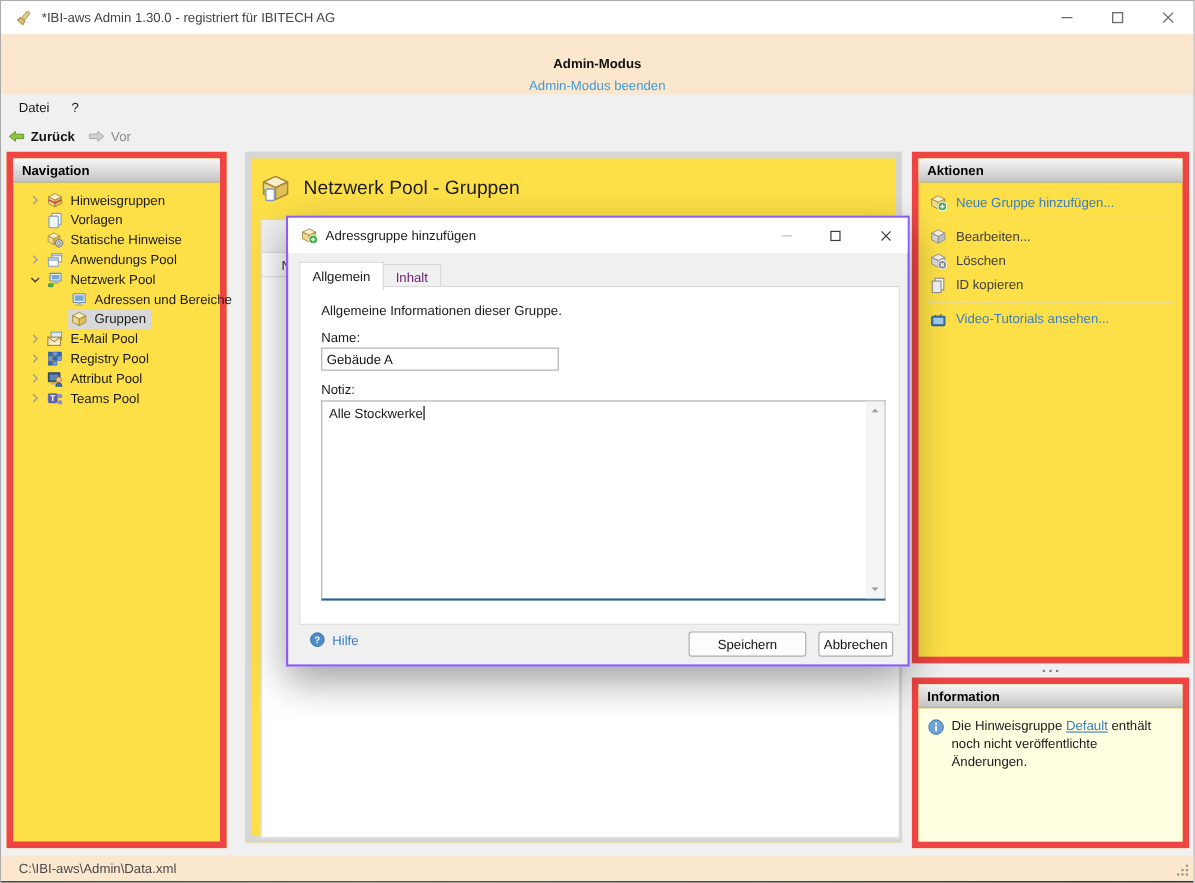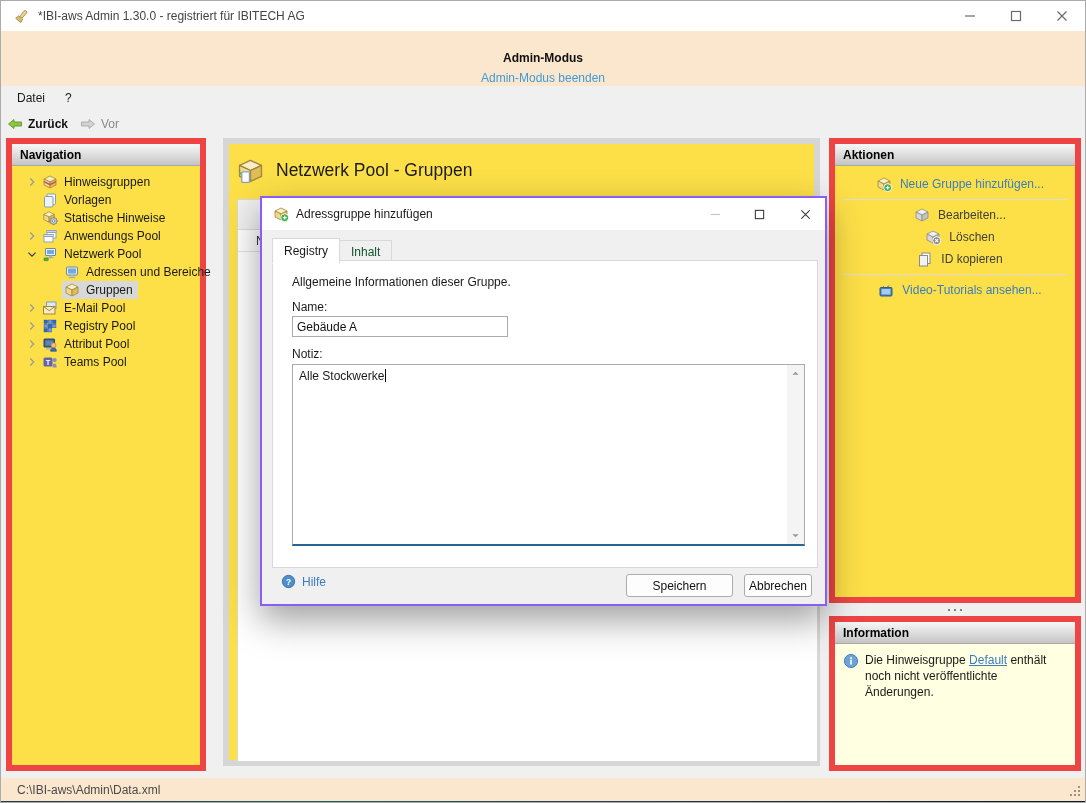--- a/index.html
+++ b/index.html
@@ -53,21 +53,21 @@
   .main-title{position:absolute;left:8px;top:13px;display:flex;align-items:center;gap:12px;}
   .main-title svg{width:27px;height:27px;}
   .main-title .t-text{font-size:17.5px;color:#1c1c1c;}
   .list-frame{position:absolute;left:8px;top:55px;width:581px;height:563px;border:1px solid #d9d9d9;background:#fff;}
   .list-toolbar{height:30px;background:#f0f0f0;border-bottom:1px solid #dcdcdc;}
   .list-header{height:22px;border-bottom:1px solid #e3e3e3;display:flex;align-items:center;}
   .list-header .col{padding-left:18px;color:#333;}
 
   
   .actions-panel{left:828px;top:137px;width:252px;height:465px;}
-  .action-row{display:flex;align-items:center;gap:8px;height:22px;padding-left:10px;cursor:default;white-space:nowrap;justify-content:center;}
+  .action-row{display:flex;align-items:center;gap:8px;height:22px;padding-left:10px;cursor:default;white-space:nowrap;}
   .action-row.link{color:#3b7dc0;cursor:pointer;}
   .action-row.disabled{color:#404040;}
   .action-sep{border-top:1px solid #dcdcdc;margin:4px 8px;}
   .actions-body{padding-top:7px;}
 
   
   .splitter{position:absolute;left:828px;top:602px;width:252px;height:13px;display:flex;align-items:center;justify-content:center;gap:4px;}
   .splitter i{width:2px;height:2px;background:#7f7f7f;display:block;}
 
   
@@ -89,21 +89,21 @@
   
   .dialog{position:absolute;left:259px;top:195px;width:567px;height:410px;background:#f0f0f0;
     border:2px solid #8b5cf6;box-shadow:0 14px 34px rgba(0,0,0,0.38);z-index:10;}
   .dlg-titlebar{position:absolute;left:0;top:0;width:100%;height:32px;background:#fff;display:flex;align-items:center;}
   .dlg-titlebar .icon16{margin:0 7px 0 11px;}
   .dlg-btn{position:absolute;top:5px;width:28px;height:22px;display:flex;align-items:center;justify-content:center;}
   .dlg-btn svg{width:11px;height:11px;}
   .dlg-tabs{position:absolute;left:10px;top:40px;display:flex;align-items:flex-end;}
   .tab{padding:4px 11px;border:1px solid #d9d9d9;cursor:pointer;}
   .tab.active{background:#fff;border-bottom:1px solid #fff;position:relative;z-index:2;padding:5px 11px;}
-  .tab.inactive{background:#f0f0f0;border-left:none;margin-bottom:0;padding:4px 11px;color:#14532d;}
+  .tab.inactive{background:#f0f0f0;border-left:none;margin-bottom:0;padding:4px 11px;color:#701a75;}
   .dlg-content{position:absolute;left:10px;top:62px;width:546px;height:308px;background:#fff;border:1px solid #d9d9d9;}
   .dlg-desc{position:absolute;left:19px;top:14px;}
   .field-label{position:absolute;left:19px;}
   .name-input{position:absolute;left:19px;top:55px;width:216px;height:21px;border:1px solid #ababab;
     background:#fff;font:12px "Liberation Sans","DejaVu Sans",sans-serif;padding:0 4px;color:#111;outline:none;}
   .notebox{position:absolute;left:19px;top:103px;width:513px;height:182px;border:1px solid #ababab;
     border-bottom:2px solid #2a6496;background:#fff;}
   .notebox .note-text{position:absolute;left:6px;top:4px;line-height:15px;}
   .caret{display:inline-block;width:1px;height:13px;background:#000;vertical-align:-2px;margin-left:1px;}
   .scrollcol{position:absolute;right:0;top:0;bottom:0;width:17px;background:#f4f4f4;}
@@ -497,21 +497,21 @@
             <rect x="1.5" y="1.5" width="9" height="9" fill="none" stroke="#3c3c3c" stroke-width="1.2"></rect>
           </svg>
         </span>
       <span class="dlg-btn" style="left:529px">
           <svg viewBox="0 0 12 12">
             <path d="M1.5 1.5 L10.5 10.5 M10.5 1.5 L1.5 10.5" stroke="#3c3c3c" stroke-width="1.2"></path>
           </svg>
         </span>
     </div>
     <div class="dlg-tabs">
-      <span class="tab active">Registry</span>
+      <span class="tab active">Allgemein</span>
       <span class="tab inactive">Inhalt</span>
     </div>
     <div class="dlg-content">
       <div class="dlg-desc">Allgemeine Informationen dieser Gruppe.</div>
       <div class="field-label" style="top:39px">Name:</div>
       <input class="name-input" type="text" value="Gebäude A" style="">
       <div class="field-label" style="top:86px">Notiz:</div>
       <div class="notebox">
         <div class="note-text"><span>Alle Stockwerke</span><span class="caret"></span></div>
         <div class="scrollcol">

